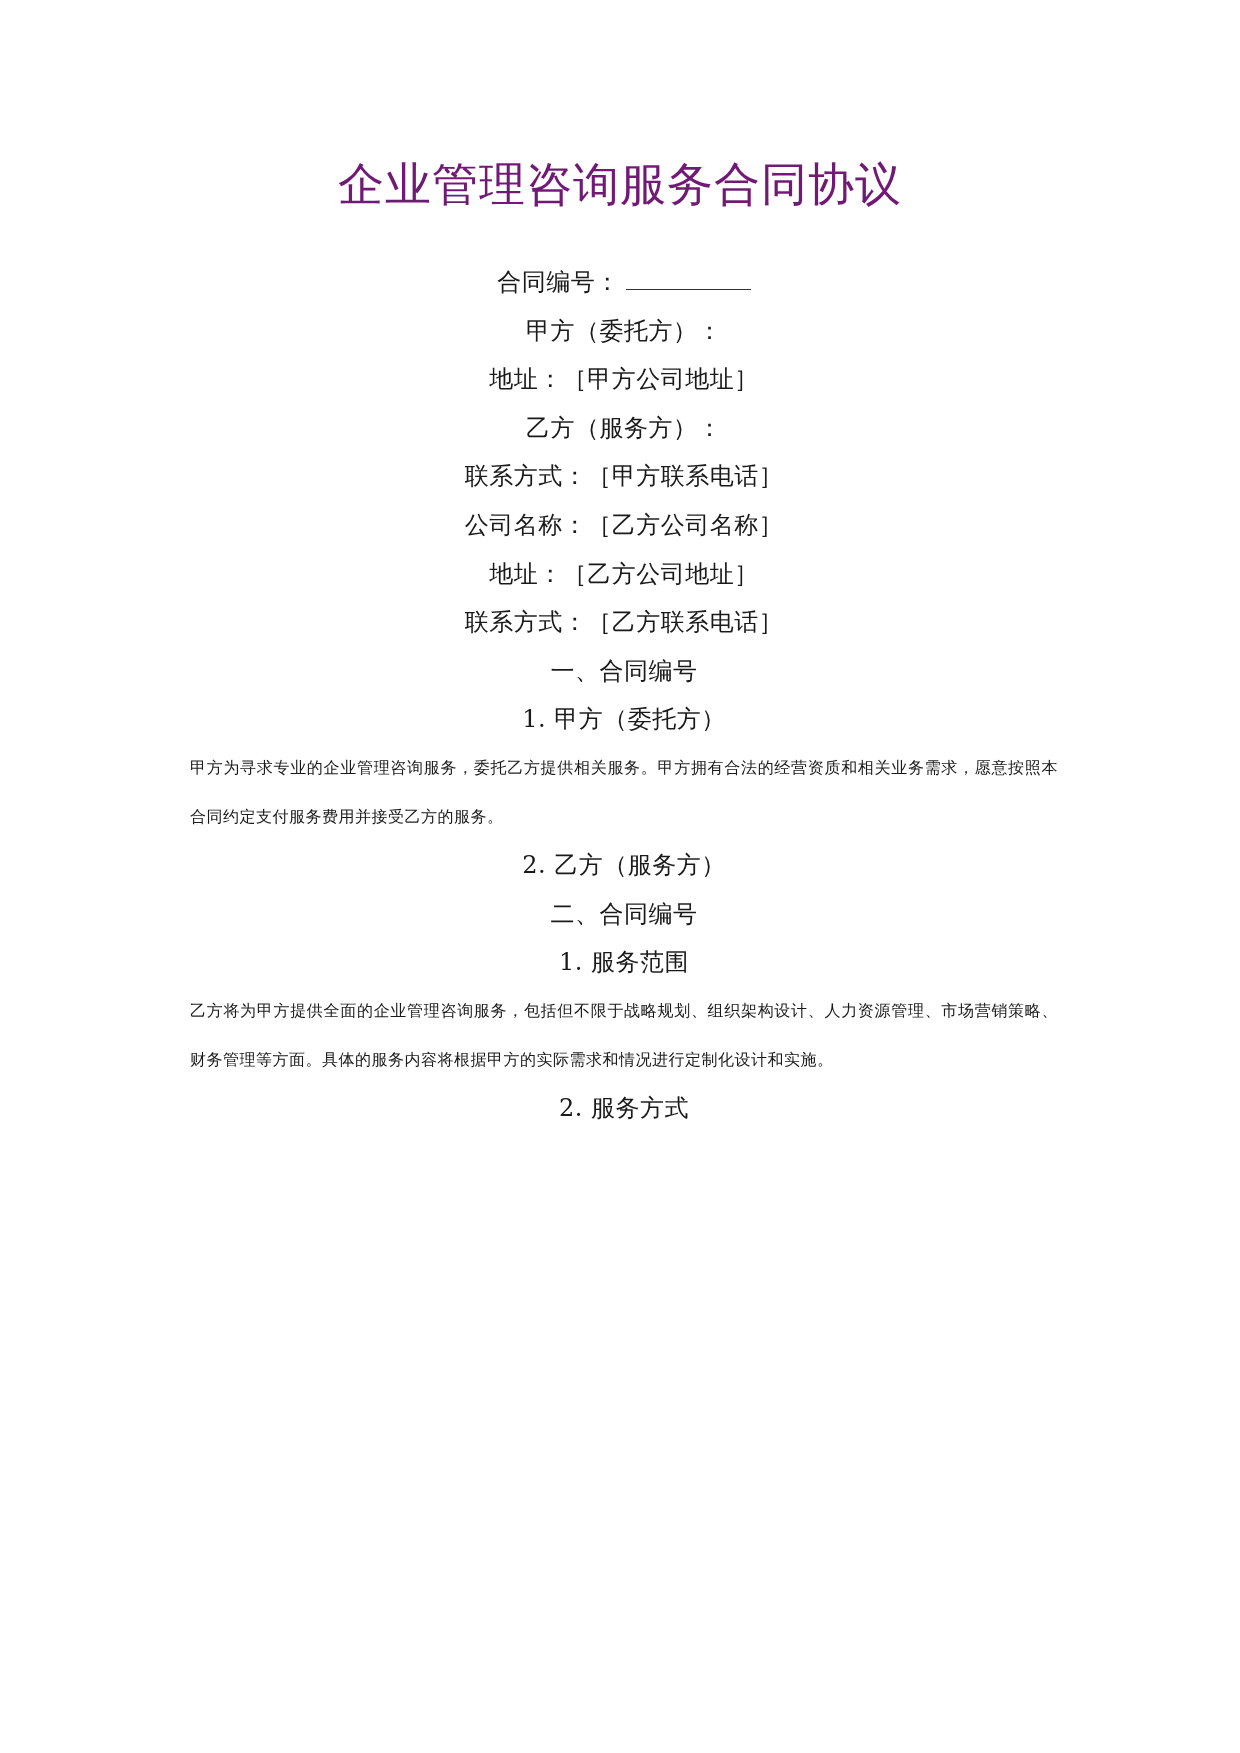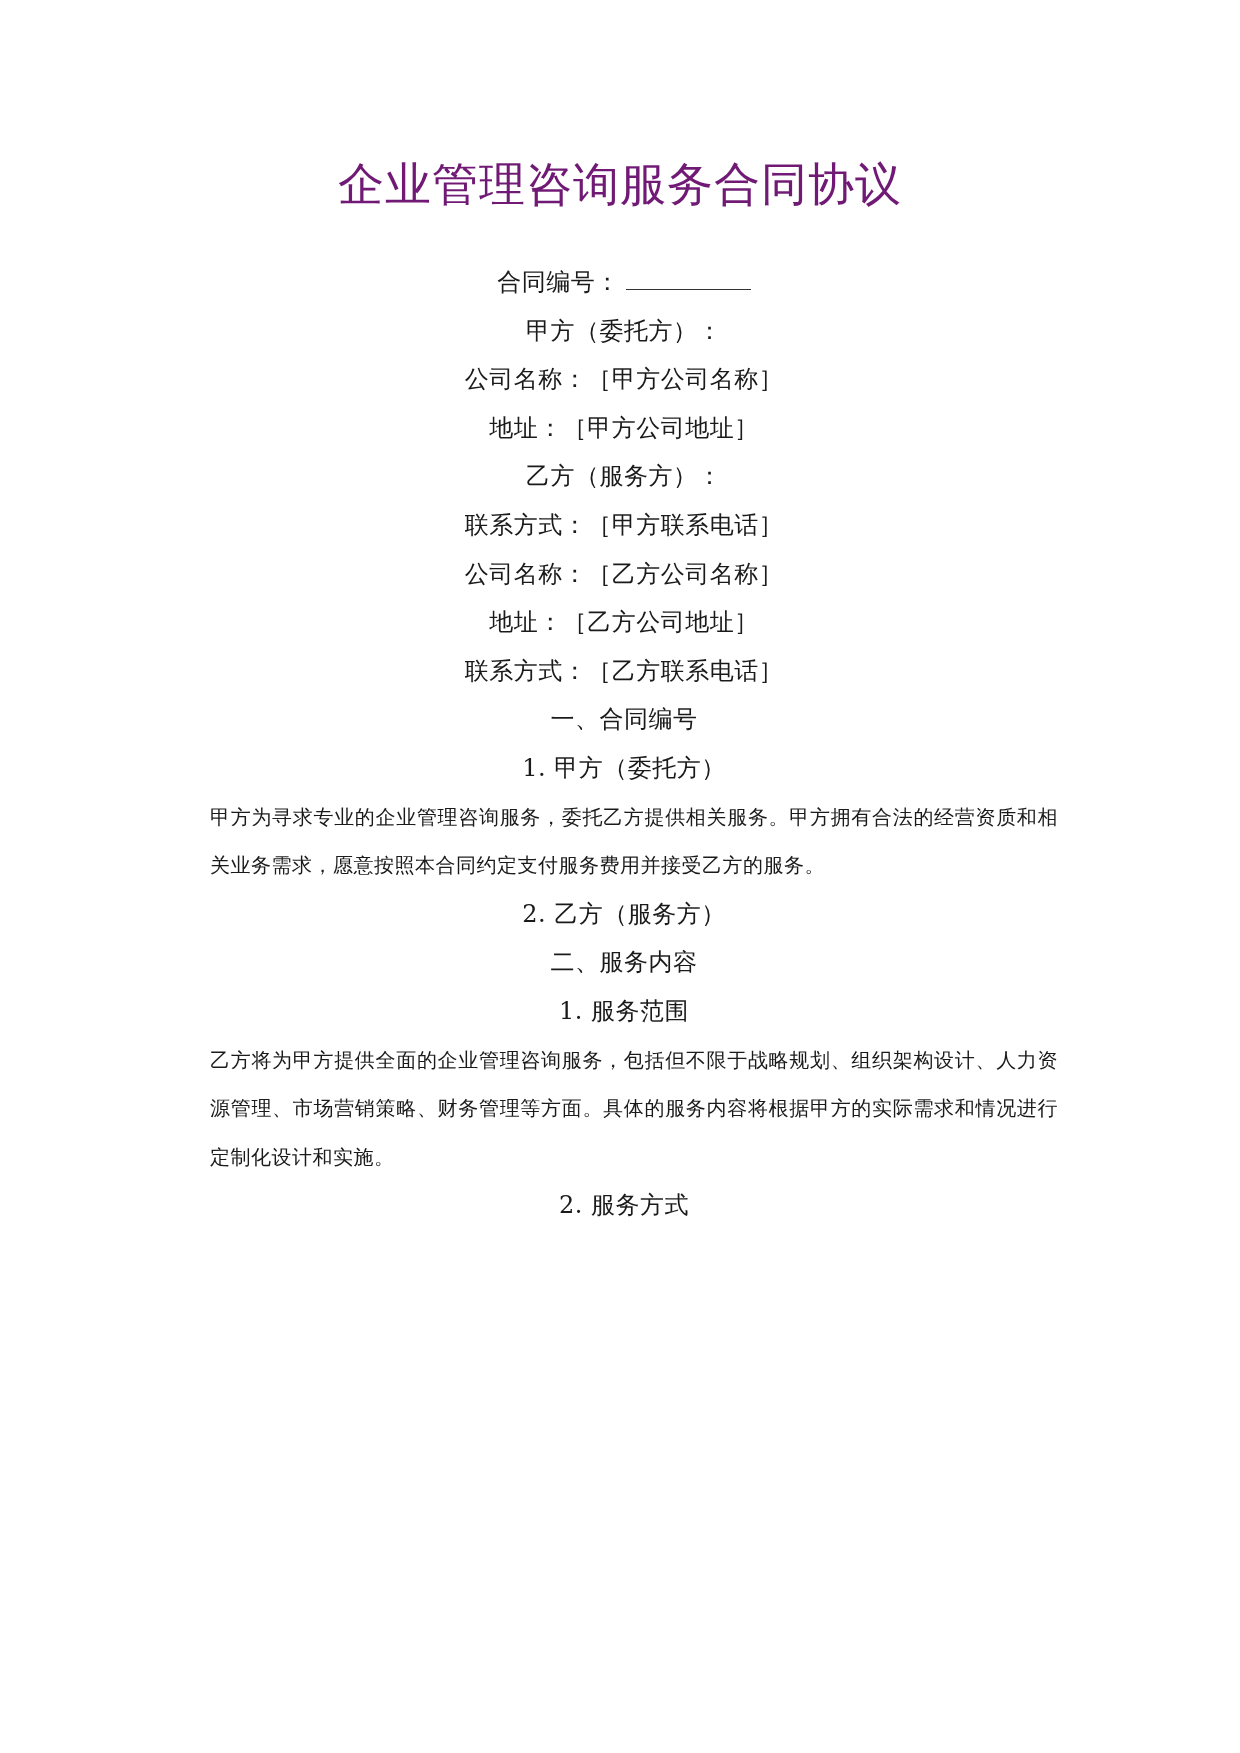--- a/index.html
+++ b/index.html
@@ -3,48 +3,47 @@
 <meta charset="utf-8">
 <style>
   html, body { margin: 0; padding: 0; background: #ffffff; }
   body { width: 1240px; height: 1753px; position: relative; overflow: hidden;
          font-family: "DejaVu Serif", "Liberation Serif", serif; color: #1a1a1a; }
   .page { position: absolute; left: 0; top: 0; width: 1240px; height: 1753px; background: #fff; }
   .title { position: absolute; left: 0; width: 1240px; top: 152px; text-align: center;
            font-size: 46px; line-height: 64px; letter-spacing: 1px; color: #701a75; font-weight: normal; }
   .body { position: absolute; left: 190px; top: 258px; width: 868px; }
   .line { font-size: 24px; line-height: 48.6px; height: 48.6px; white-space: nowrap; letter-spacing: 0.5px; text-align: center; }
-  .para { font-size: 20px; line-height: 48.6px; text-align: justify; text-align-last: left; letter-spacing: 0.5px; margin-left: 20px; }
+  .para { font-size: 16px; line-height: 48.6px; text-align: justify; text-align-last: left; letter-spacing: 0.5px; }
   .blank { display: inline-block; width: 125px; border-bottom: 1.5px solid #333; height: 26px;
            vertical-align: baseline; margin-left: 6px; }
 </style>
 </head>
 <body>
 
 <div class="page">
   <div class="title">企业管理咨询服务合同协议</div>
 
   <div class="body">
     <div class="line">
       <span>合同编号：</span><span class="blank"></span>
     </div>
 
     <div class="line">甲方（委托方）：</div>
-    <div class="line">公司名称：［甲方公司名称］</div>
     <div class="line">地址：［甲方公司地址］</div>
     <div class="line">乙方（服务方）：</div>
 
     <div class="line">联系方式：［甲方联系电话］</div>
     <div class="line">公司名称：［乙方公司名称］</div>
     <div class="line">地址：［乙方公司地址］</div>
     <div class="line">联系方式：［乙方联系电话］</div>
 
     <div class="line">一、合同编号</div>
     <div class="line">1. 甲方（委托方）</div>
     <div class="para">甲方为寻求专业的企业管理咨询服务，委托乙方提供相关服务。甲方拥有合法的经营资质和相关业务需求，愿意按照本合同约定支付服务费用并接受乙方的服务。</div>
     <div class="line">2. 乙方（服务方）</div>
 
-    <div class="line">二、服务内容</div>
+    <div class="line">二、合同编号</div>
     <div class="line">1. 服务范围</div>
     <div class="para">乙方将为甲方提供全面的企业管理咨询服务，包括但不限于战略规划、组织架构设计、人力资源管理、市场营销策略、财务管理等方面。具体的服务内容将根据甲方的实际需求和情况进行定制化设计和实施。</div>
     <div class="line">2. 服务方式</div>
   </div>
 </div>
 
 </body></html>

